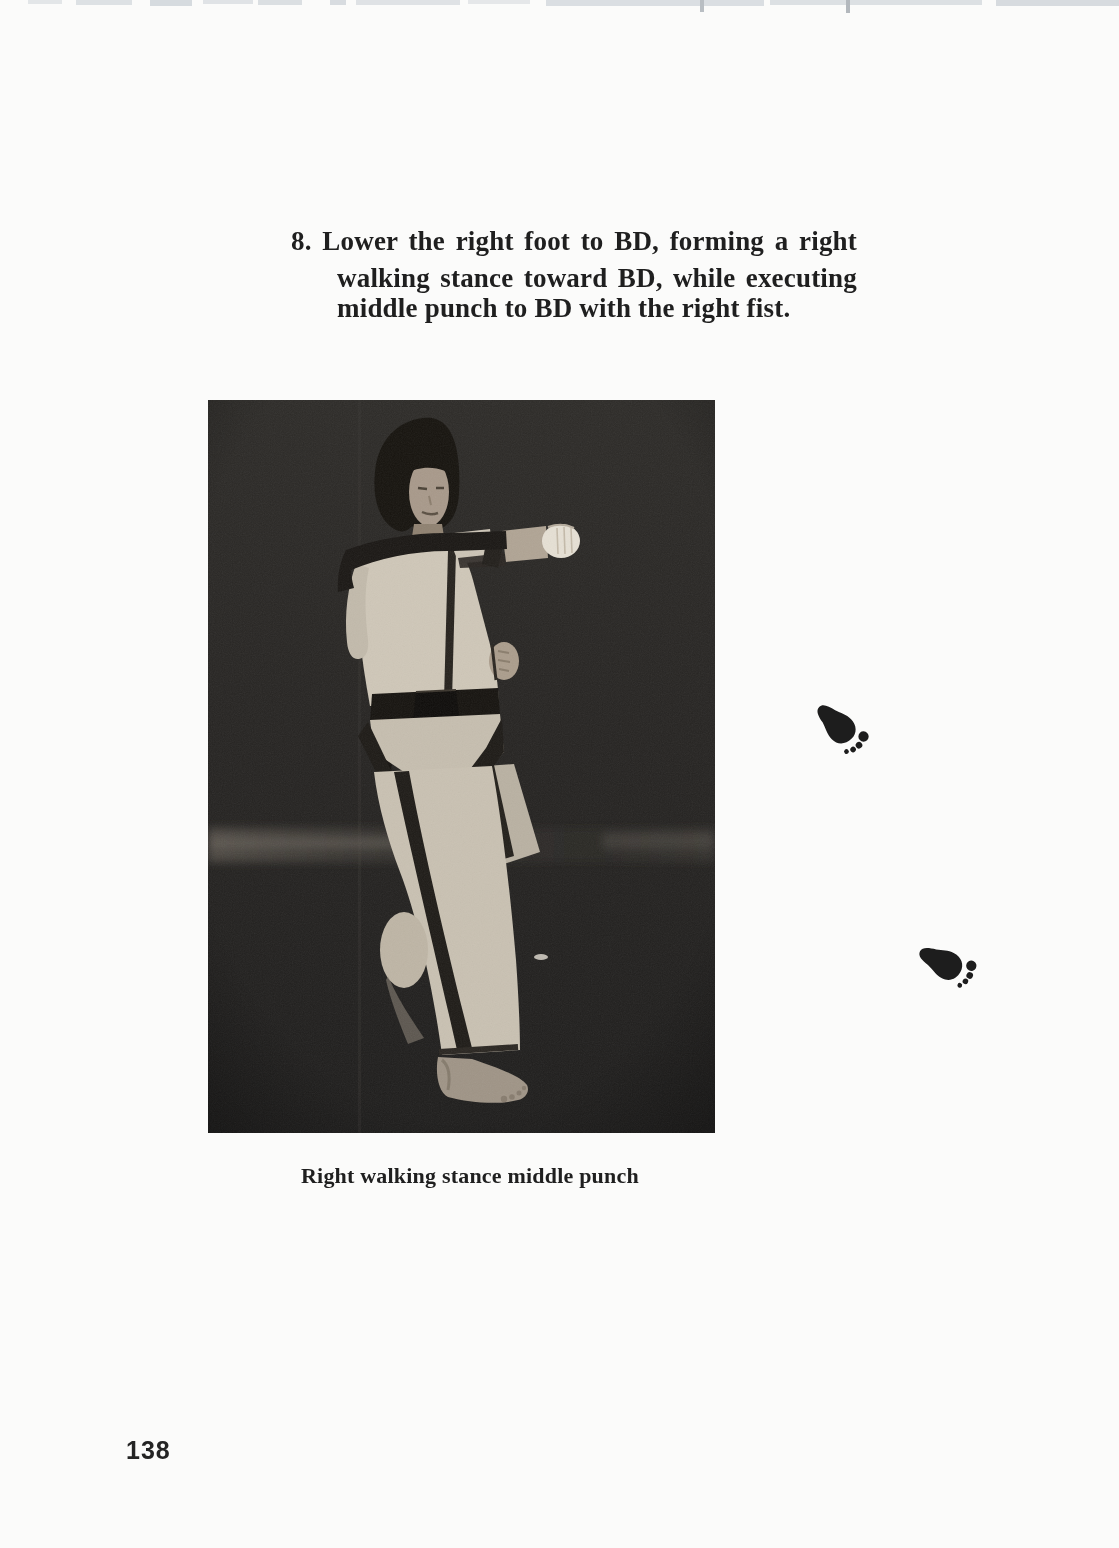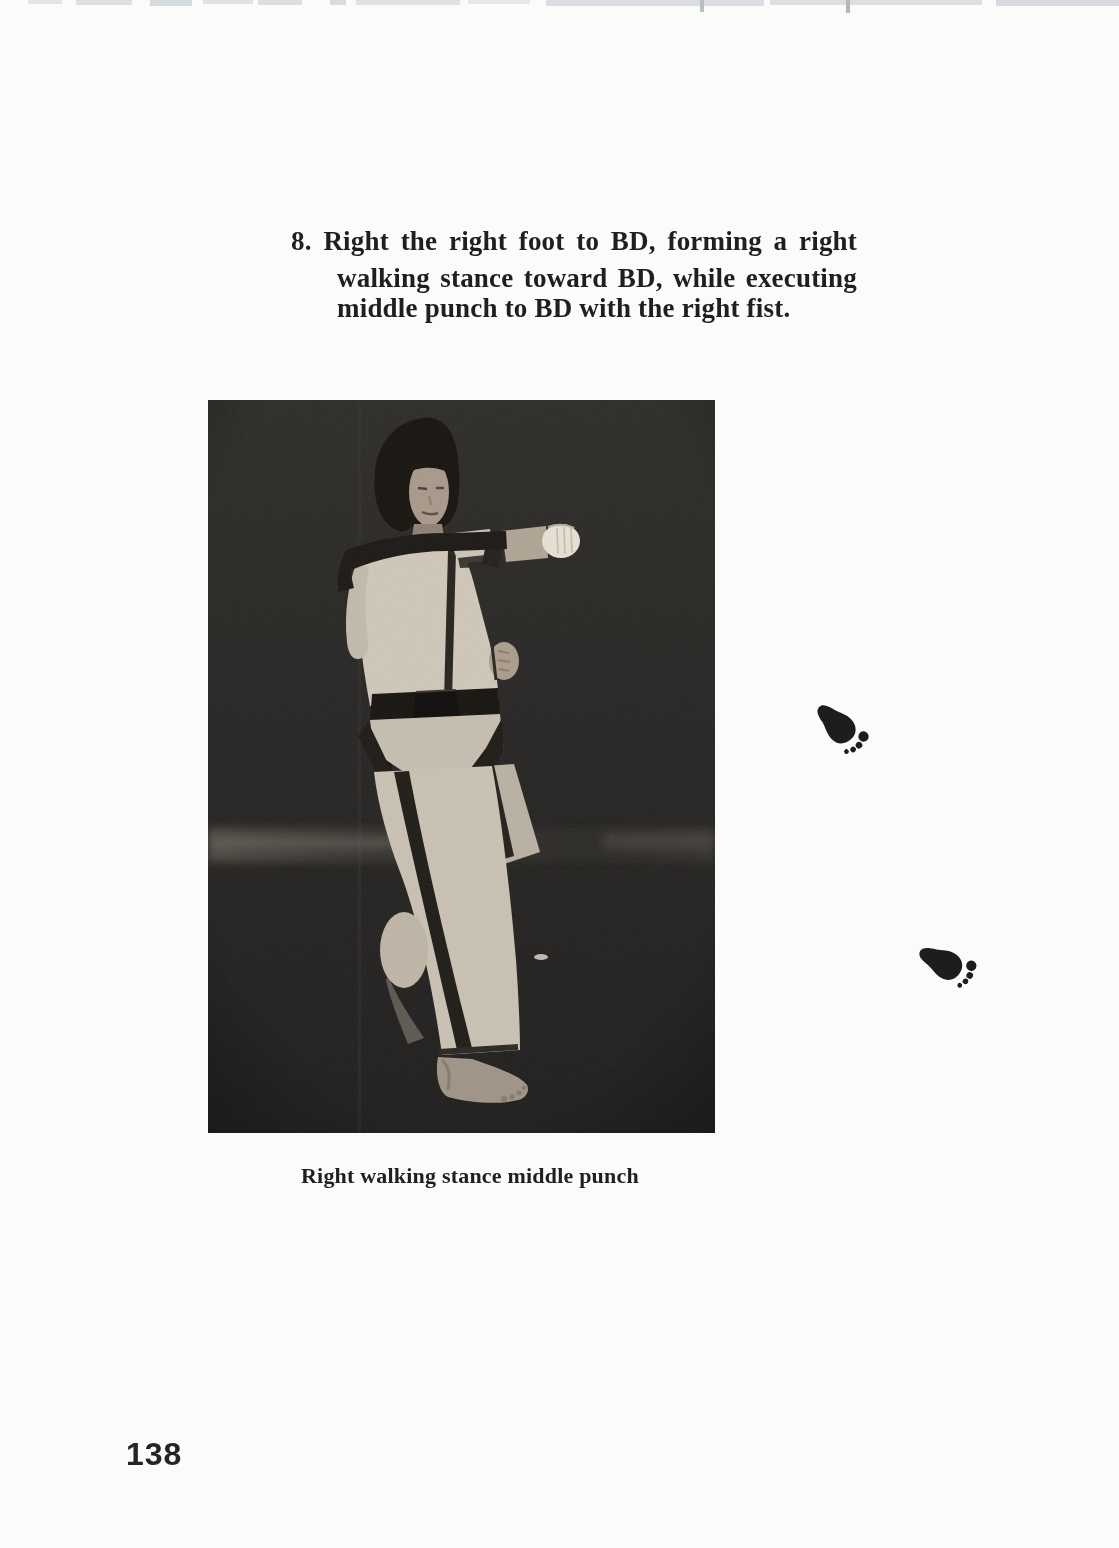--- a/index.html
+++ b/index.html
@@ -35,21 +35,21 @@
   .footprint{position:absolute;display:flex;align-items:center;justify-content:center;overflow:visible;}
   
   .caption{
     position:absolute;left:301px;top:1148px;width:380px;
     font-weight:bold;font-size:22px;line-height:28px;letter-spacing:0.2px;margin-top:14px;
   }
   
   .page-number{
     position:absolute;left:126px;top:1436px;
     font-family:"Liberation Sans","DejaVu Sans",sans-serif;
-    font-weight:bold;font-size:32px;color:#242424;letter-spacing:1px;
+    font-weight:bold;font-size:25px;color:#242424;letter-spacing:1px;
   }
 </style>
 </head>
 <body>
 
 <div class="page">
 
   <div>
     <div class="scan-dash" style="left:28px;width:34px;height:4px;background:#e3e6e8;"></div>
     <div class="scan-dash" style="left:76px;width:56px;height:5px;background:#dde1e4;"></div>
@@ -62,21 +62,21 @@
     <div class="scan-dash" style="left:546px;width:218px;height:6px;background:#dadee2;"></div>
     <div class="scan-dash" style="left:700px;width:4px;height:12px;background:#b9bec3;"></div>
     <div class="scan-dash" style="left:770px;width:212px;height:5px;background:#dce0e3;"></div>
     <div class="scan-dash" style="left:846px;width:4px;height:13px;background:#b3b8bd;"></div>
     <div class="scan-dash" style="left:996px;width:123px;height:6px;background:#d7dbdf;"></div>
   </div>
 
   <div>
     <div class="instr-line jline" style="left:291px;top:224px;width:566px;">
       <span>8.</span>
-      <span>Right the right foot to BD, forming a right</span>
+      <span>Lower the right foot to BD, forming a right</span>
     </div>
     <div class="instr-line jline" style="left:337px;top:261px;width:520px;">
       <span>walking stance toward BD, while executing a</span>
     </div>
     <div class="instr-line" style="left:337px;top:291px;width:520px;">
       <span>middle punch to BD with the right fist.</span>
     </div>
   </div>
 
   <div class="photo" role="img" aria-label="Black-and-white photograph of a martial artist in a white uniform with black trim and black belt, executing a right middle punch in a right walking stance against a dark studio background">

